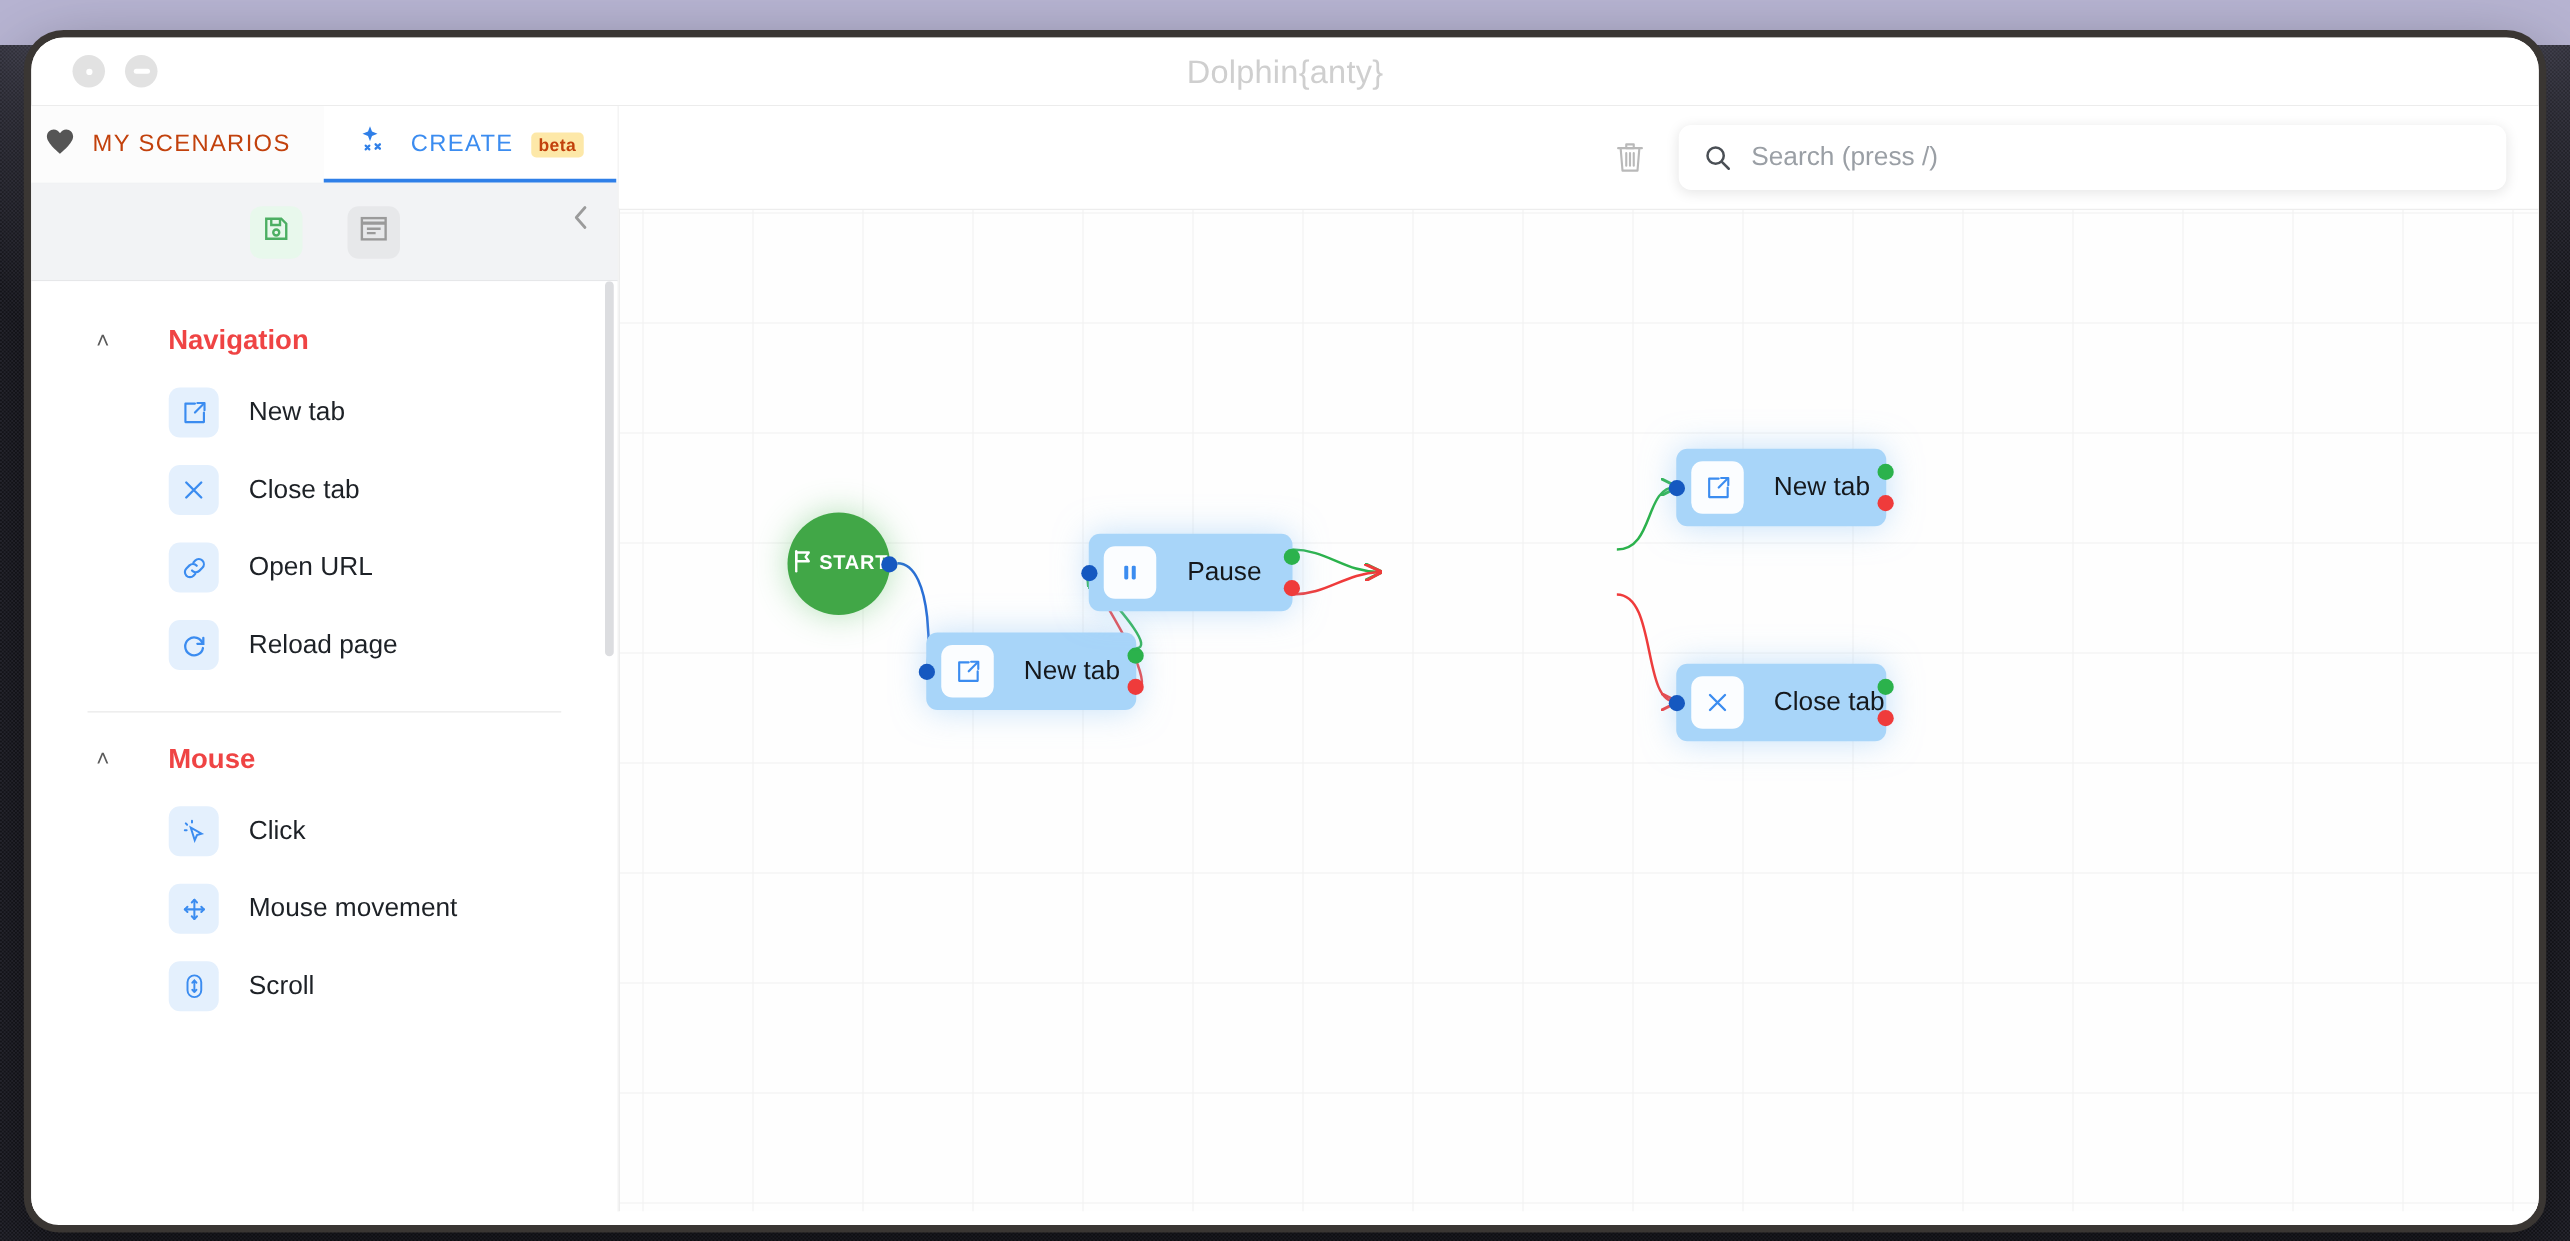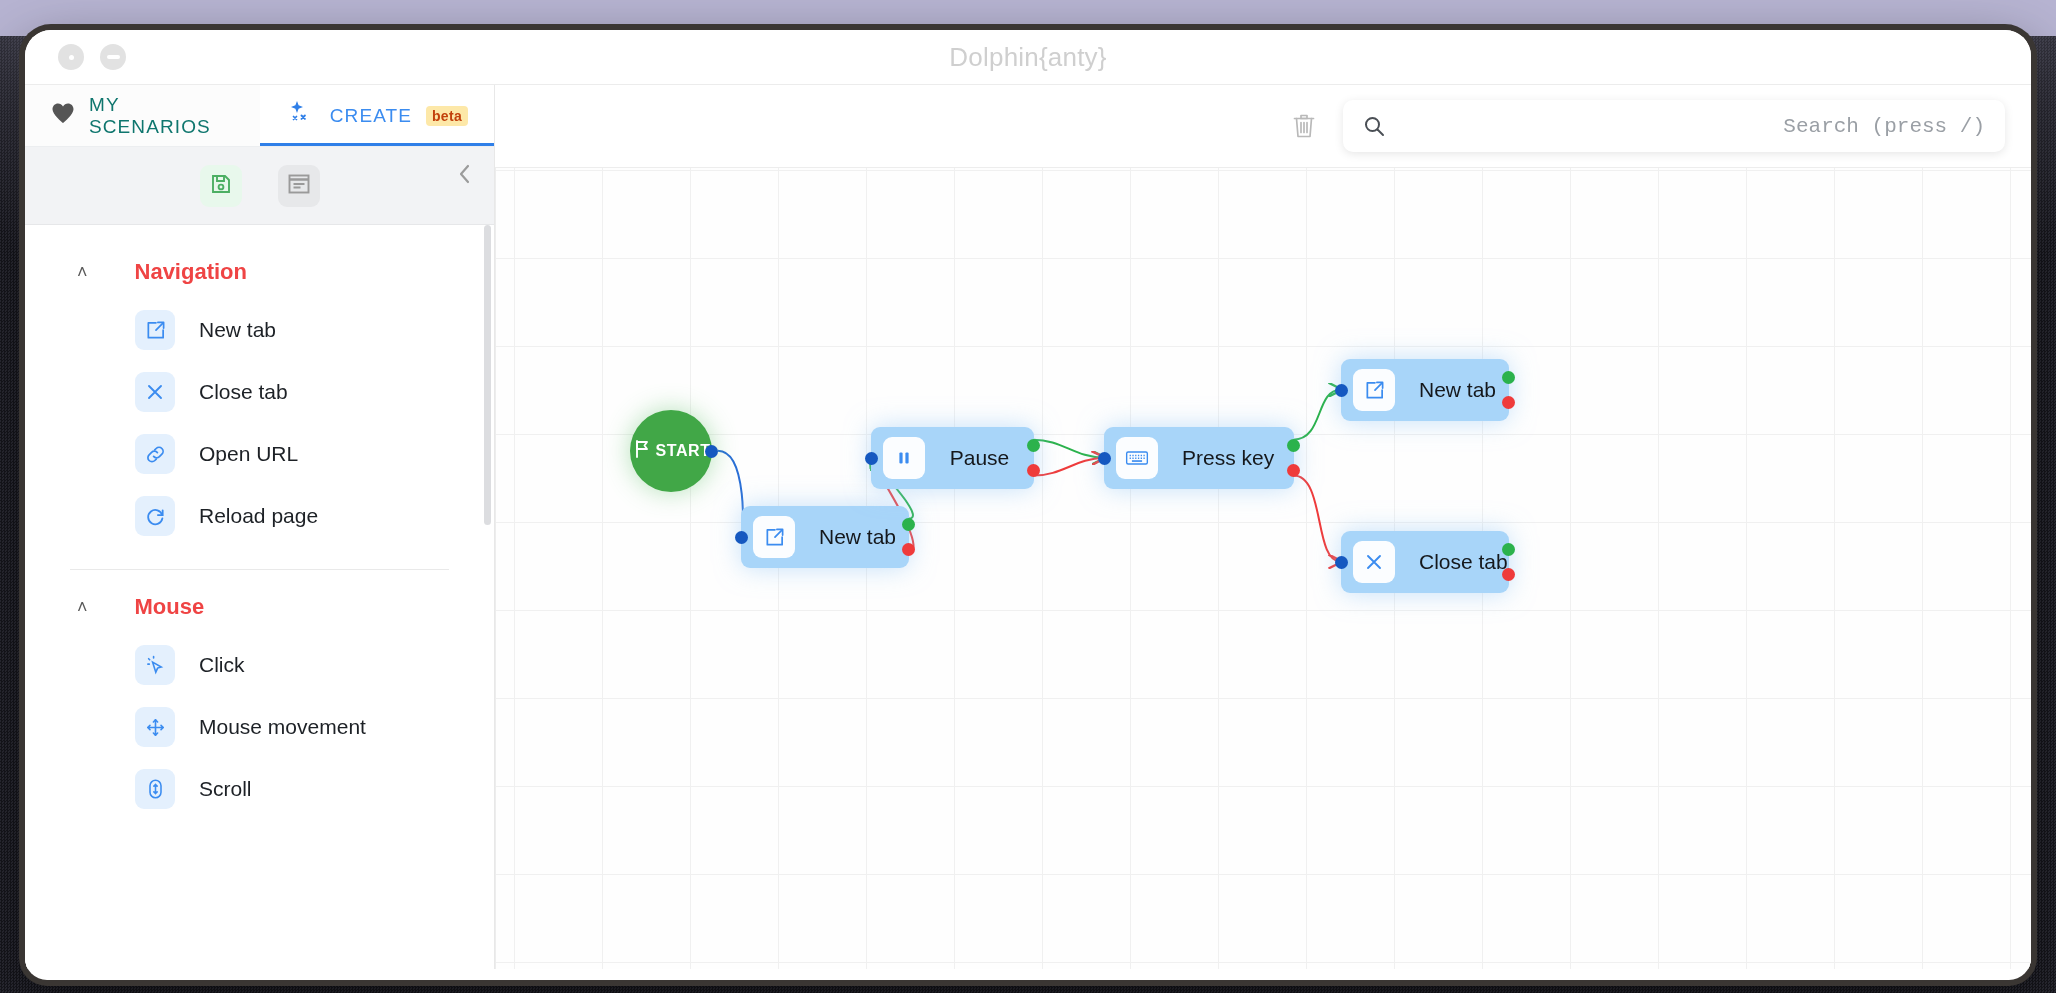--- a/index.html
+++ b/index.html
@@ -97,21 +97,21 @@
     border-bottom: 1px solid #eceef0;
   }
   .tab {
     display: flex; align-items: center; gap: 14px;
     padding: 0 26px;
     cursor: pointer;
     position: relative;
     font-size: 19px;
     letter-spacing: 1.1px;
   }
-  .tab.inactive { background: #fcfcfc; color: #0f766e; }
+  .tab.inactive { background: #fcfcfc; color: #c2410c; padding-left: 11px; }
   .tab.active { color: #3b8cf0; }
   .tab.active::after {
     content: "";
     position: absolute; left: 0; right: 0; bottom: 0; height: 3px;
     background: #2f7fe8;
   }
   .beta-badge {
     background: #fde8a8;
     color: #c2410c;
     font-size: 14px;
@@ -232,22 +232,21 @@
     cursor: text;
   }
   #search-box .sicon { color: #6b7076; display: flex; }
   #search-input {
     border: none;
     outline: none;
     font-size: 21px;
     color: #a21caf;
     width: 100%;
     background: transparent;
-    font-family: Liberation Mono, monospace;
-    text-align: right;
+    font-family: Liberation Sans, sans-serif;
   }
   #search-input::placeholder { color: #9a9fa5; }
 
   #flow-canvas {
     flex: 1;
     position: relative;
     background-color: #fefefe;
     background-image:
       linear-gradient(to right, #f0f0f0 1px, transparent 1px),
       linear-gradient(to bottom, #f0f0f0 1px, transparent 1px);
@@ -562,34 +561,20 @@
               <rect x="5.4" y="4.5" width="3.2" height="11" rx="1.1"></rect>
               <rect x="11.4" y="4.5" width="3.2" height="11" rx="1.1"></rect>
             </svg>
           </span>
           <span class="nlabel">Pause</span>
           <span class="port in"></span>
           <span class="port ok"></span>
           <span class="port fail"></span>
         </div>
 
-        <div class="node" style="left:608px; top:259px; width:190px;">
-          <span class="nicon">
-            <svg width="24" height="18" viewBox="0 0 26 18" fill="none" stroke="#3b8cf0" stroke-width="1.5">
-              <rect x="1.8" y="2.5" width="22.4" height="13" rx="1.6"></rect>
-              <path d="M5 6.2h1.4M8 6.2h1.4M11 6.2h1.4M14 6.2h1.4M17 6.2h1.4M20 6.2h1.4" stroke-width="1.6"></path>
-              <path d="M5 9.2h1.4M8 9.2h1.4M11 9.2h1.4M14 9.2h1.4M17 9.2h1.4M20 9.2h1.4" stroke-width="1.6"></path>
-              <path d="M7.5 12.3h11" stroke-width="1.8"></path>
-            </svg>
-          </span>
-          <span class="nlabel">Press key</span>
-          <span class="port in"></span>
-          <span class="port ok"></span>
-          <span class="port fail"></span>
-        </div>
 
         <div class="node" style="left:845px; top:191px; width:168px;">
           <span class="nicon">
             <svg width="21" height="21" viewBox="0 0 22 22" fill="none" stroke="#3b8cf0" stroke-width="1.8" stroke-linecap="round" stroke-linejoin="round">
               <path d="M11.5 3H3.5v15.5H19V10.5"></path>
                 <path d="M13.5 2.5H19.5V8.5"></path>
                 <path d="M19 3l-7.5 7.5"></path>
             </svg>
           </span>
           <span class="nlabel">New tab</span>

